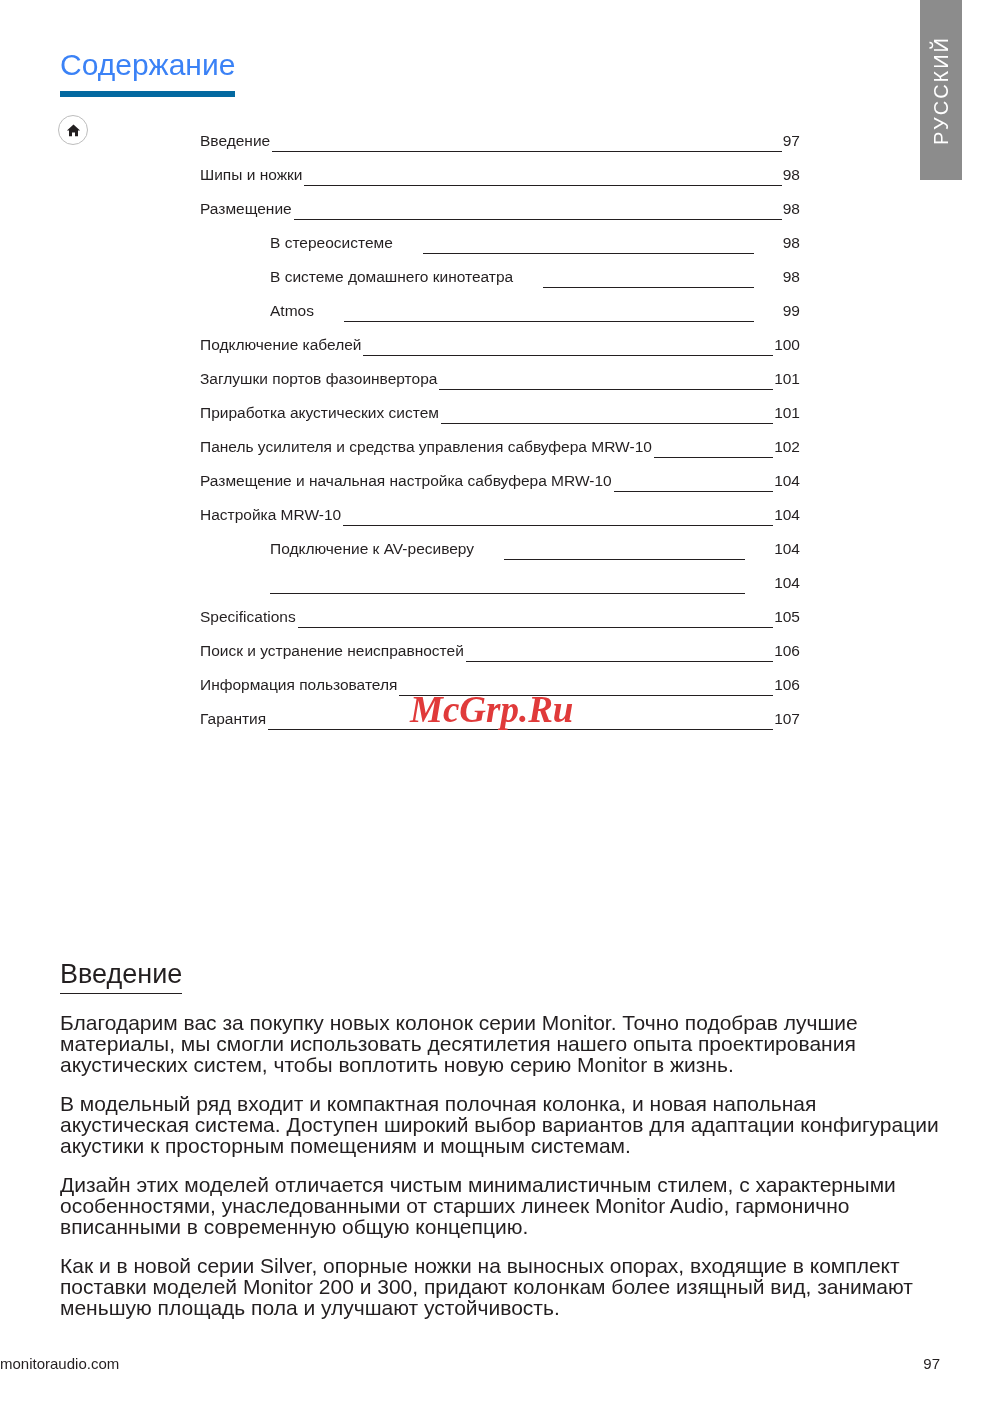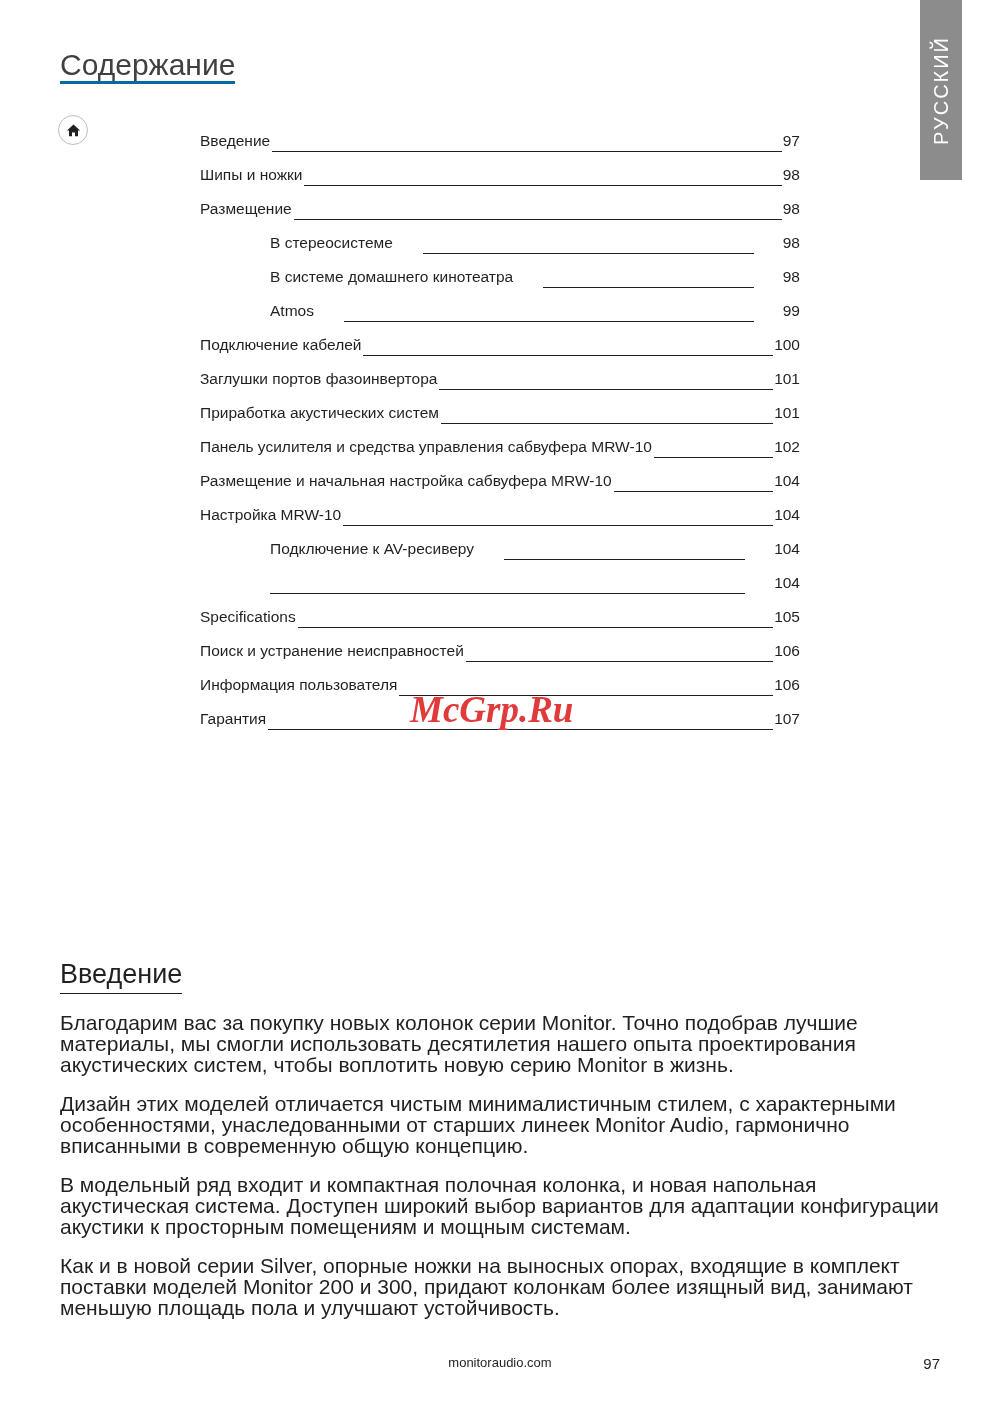--- a/index.html
+++ b/index.html
@@ -42,23 +42,23 @@
     font-weight: 400;
   }
 
   
   .h-contents {
     position: absolute;
     left: 60px;
     top: 48px;
     font-size: 30px;
     font-weight: 400;
-    color: #404040;
-    border-bottom: 3px solid #0369a1;
-    padding-bottom: 0;
+    color: #3b82f6;
+    border-bottom: 6px solid #0369a1;
+    padding-bottom: 10px;
     line-height: 1.1;
   }
 
   
   .home-icon {
     position: absolute;
     left: 58px;
     top: 115px;
     width: 28px;
     height: 28px;
@@ -143,22 +143,22 @@
     line-height: 21px;
     color: #231f20;
   }
 
   
   .footer-site {
     position: absolute;
     left: 0;
     right: 0;
     top: 1355px;
-    text-align: center;
-    font-size: 13px;
+    text-align: left;
+    font-size: 15px;
     color: #231f20;
   }
   .footer-page {
     position: absolute;
     right: 60px;
     top: 1355px;
     font-size: 15px;
     color: #231f20;
   }
 </style>
@@ -289,21 +289,21 @@
     </div>
 
   </div>
 
   <div class="watermark">McGrp.Ru</div>
 
   <div class="h-intro">Введение</div>
 
   <div class="intro-body">
     <p>Благодарим вас за покупку новых колонок серии Monitor. Точно подобрав лучшие материалы, мы смогли использовать десятилетия нашего опыта проектирования акустических систем, чтобы воплотить новую серию Monitor в жизнь.</p>
+    <p>В модельный ряд входит и компактная полочная колонка, и новая напольная акустическая система. Доступен широкий выбор вариантов для адаптации конфигурации акустики к просторным помещениям и мощным системам.</p>
     <p>Дизайн этих моделей отличается чистым минималистичным стилем, с характерными особенностями, унаследованными от старших линеек Monitor Audio, гармонично вписанными в современную общую концепцию.</p>
-    <p>В модельный ряд входит и компактная полочная колонка, и новая напольная акустическая система. Доступен широкий выбор вариантов для адаптации конфигурации акустики к просторным помещениям и мощным системам.</p>
     <p>Как и в новой серии Silver, опорные ножки на выносных опорах, входящие в комплект поставки моделей Monitor 200 и 300, придают колонкам более изящный вид, занимают меньшую площадь пола и улучшают устойчивость.</p>
   </div>
 
   <div class="footer-site">monitoraudio.com</div>
   <div class="footer-page">97</div>
 
 </div>
 
 </body></html>

